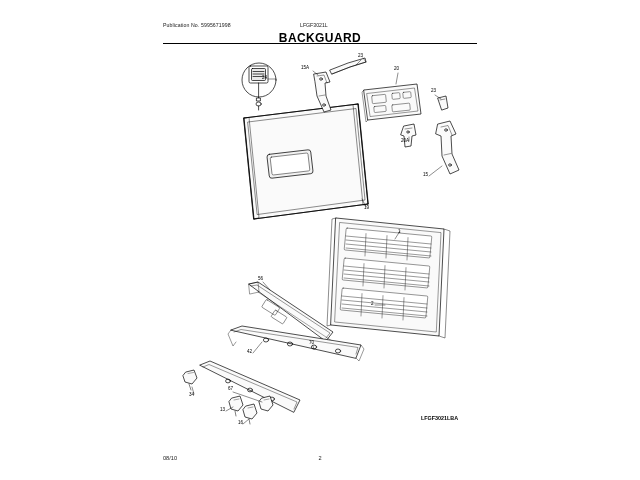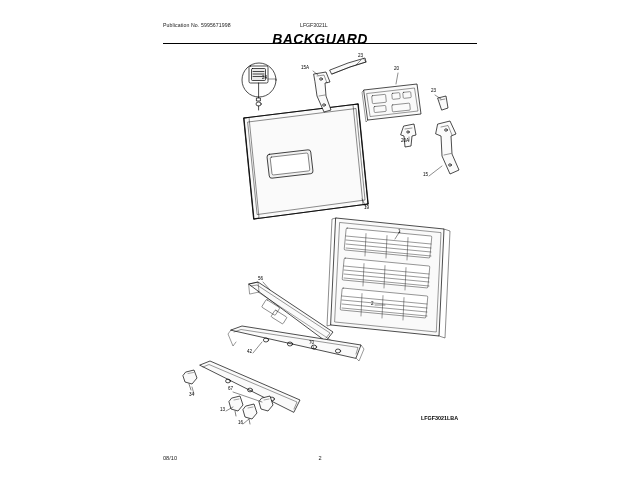--- a/index.html
+++ b/index.html
@@ -33,25 +33,24 @@
     font-size: 5.2px;
     color: #1a1a1a;
     white-space: nowrap;
   }
   .hdr-title {
     position: absolute;
     left: 0;
     top: 31px;
     width: 640px;
     text-align: center;
-    font-size: 14px;
+    font-size: 12px;
     font-weight: bold;
     color: #000;
     letter-spacing: 0.4px;
-    font-style: italic;
   }
   .hdr-rule {
     position: absolute;
     left: 163px;
     top: 43px;
     width: 314px;
     height: 1px;
     background: #000;
   }
   .ftr-date {

